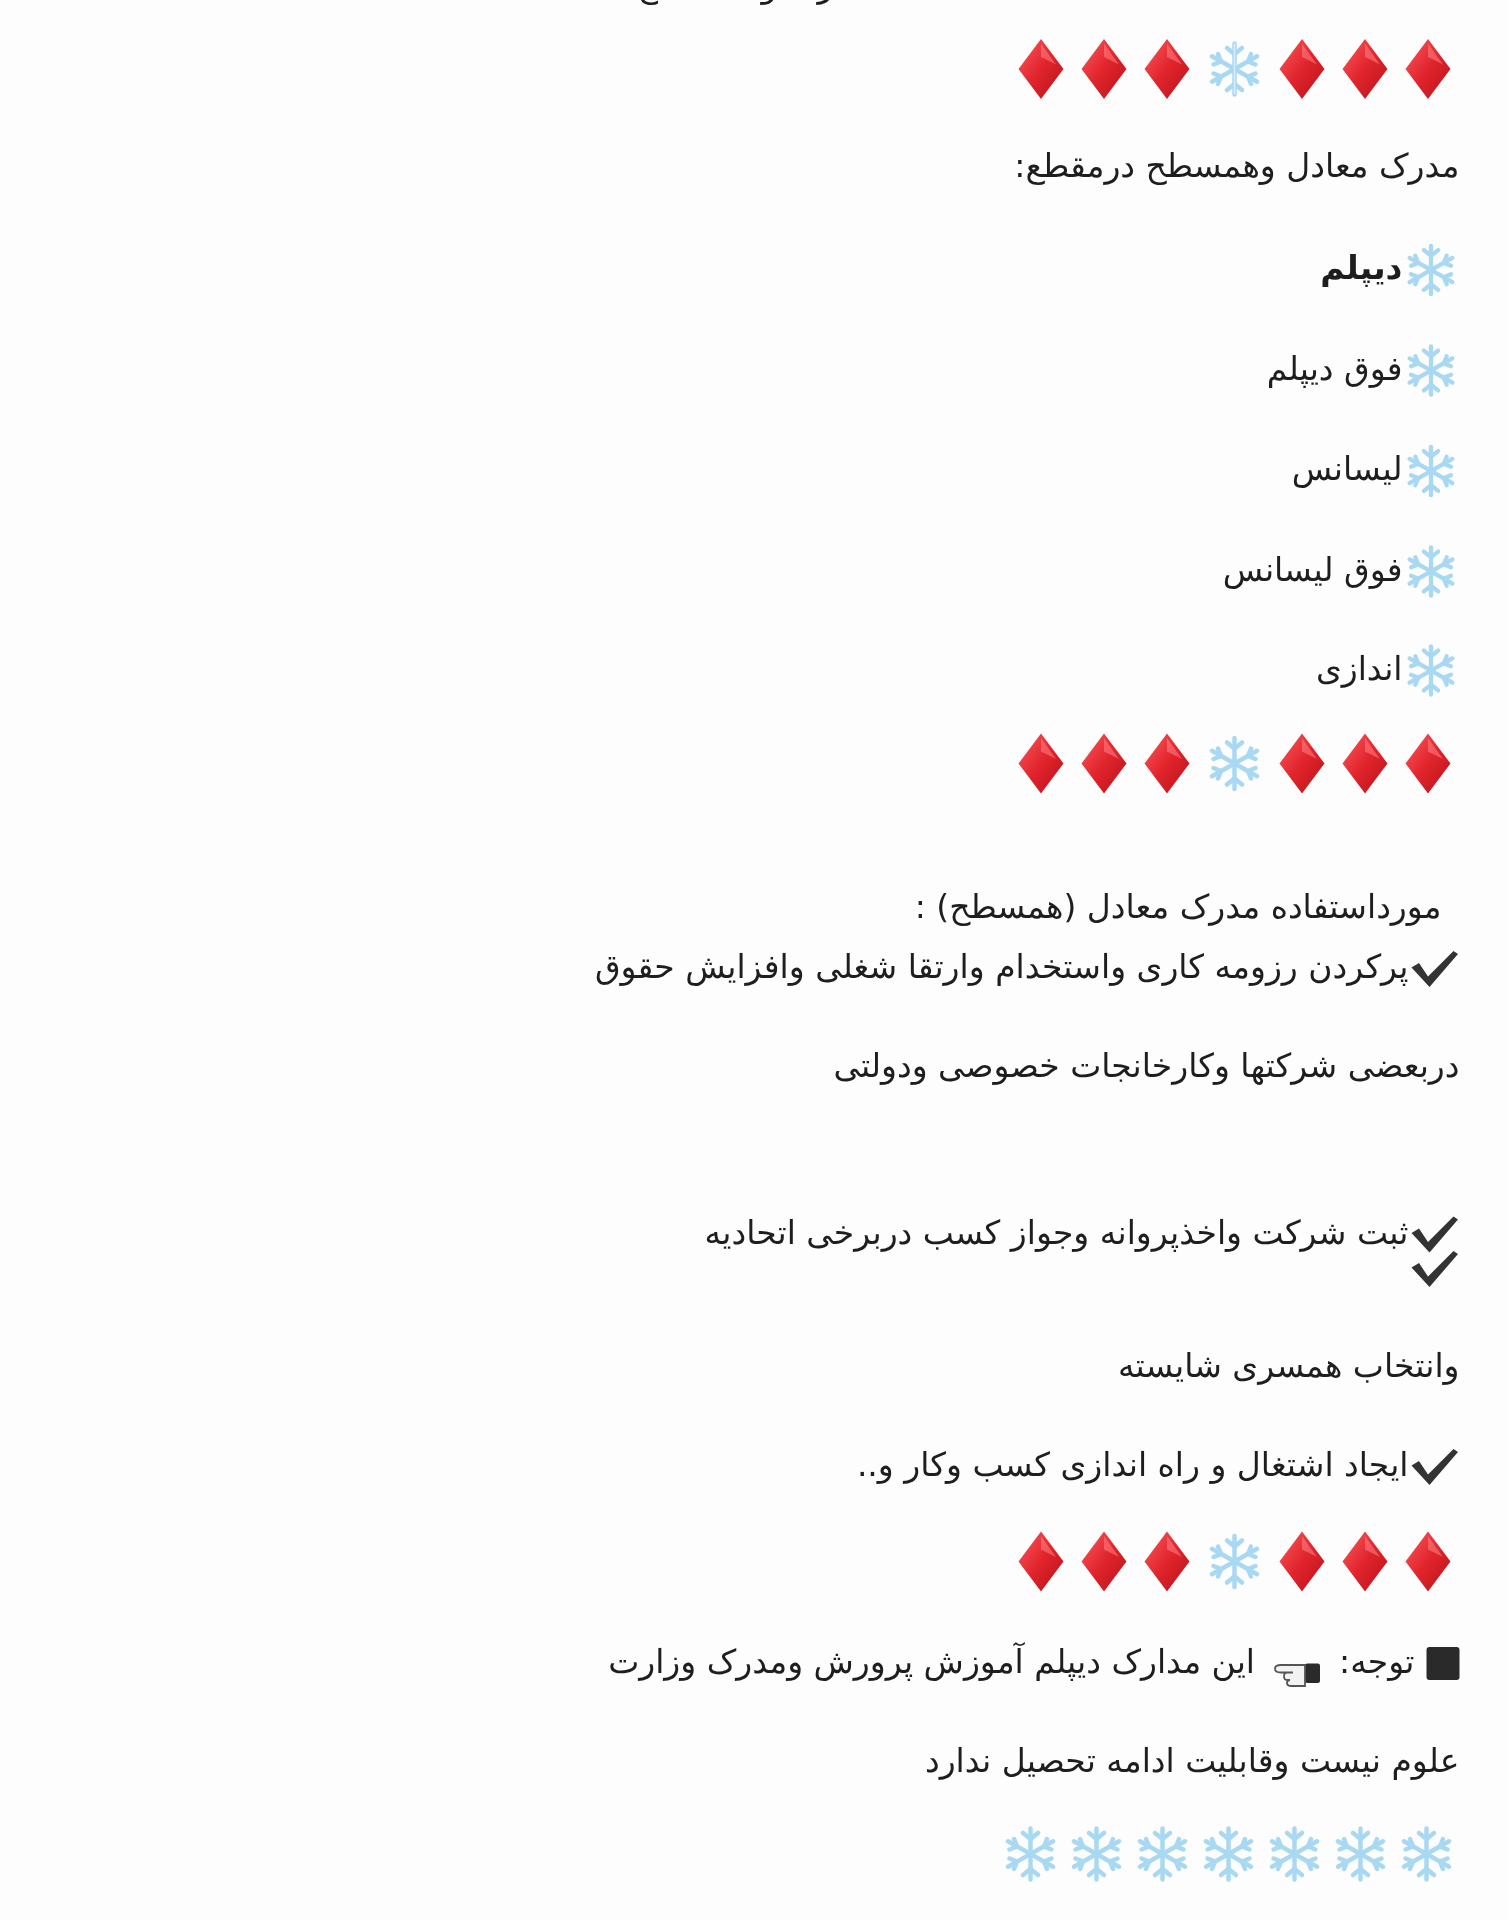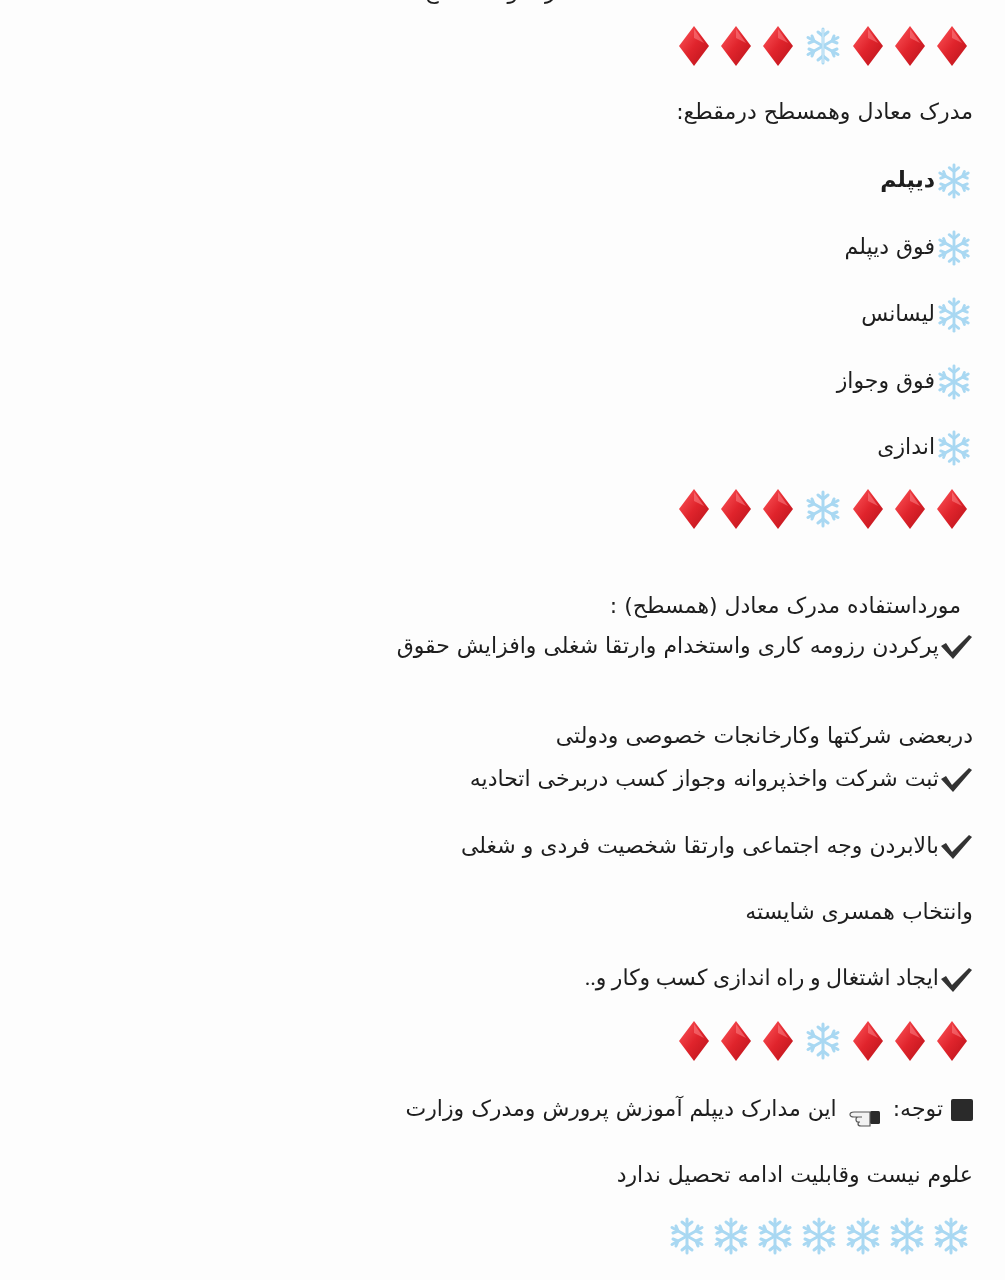--- a/index.html
+++ b/index.html
@@ -198,21 +198,21 @@
         </svg></span><span>لیسانس</span>
   </div>
   <div class="line" style="top:359px;">
     <span class="bullet-flake"><svg viewBox="0 0 40 40">
           <g stroke="#a9d8f2" stroke-width="3" stroke-linecap="round" fill="none">
             <line x1="20" y1="3" x2="20" y2="37"></line>
             <line x1="5" y1="11.5" x2="35" y2="28.5"></line>
             <line x1="5" y1="28.5" x2="35" y2="11.5"></line>
             <path d="M15 6 L20 10 L25 6 M15 34 L20 30 L25 34 M6 17 L11 15 L9 10 M34 23 L29 25 L31 30 M6 23 L11 25 L9 30 M34 17 L29 15 L31 10"></path>
           </g>
-        </svg></span><span>فوق وجواز</span>
+        </svg></span><span>فوق لیسانس</span>
   </div>
   <div class="line" style="top:425px;">
     <span class="bullet-flake"><svg viewBox="0 0 40 40">
           <g stroke="#a9d8f2" stroke-width="3" stroke-linecap="round" fill="none">
             <line x1="20" y1="3" x2="20" y2="37"></line>
             <line x1="5" y1="11.5" x2="35" y2="28.5"></line>
             <line x1="5" y1="28.5" x2="35" y2="11.5"></line>
             <path d="M15 6 L20 10 L25 6 M15 34 L20 30 L25 34 M6 17 L11 15 L9 10 M34 23 L29 25 L31 30 M6 23 L11 25 L9 30 M34 17 L29 15 L31 10"></path>
           </g>
         </svg></span><span>اندازی</span>
@@ -267,36 +267,36 @@
       </span>
   </div>
 
   <div class="line" style="top:584px; right:44px;">مورداستفاده مدرک معادل (همسطح) :</div>
 
   <div class="line" style="top:624px;">
     <span class="check"><svg viewBox="0 0 34 30">
           <path d="M2 14 L7 11 L13 20 L30 3 L33 5 L14 27 Z" fill="#333333"></path>
         </svg></span><span>پرکردن رزومه کاری واستخدام وارتقا شغلی وافزایش حقوق</span>
   </div>
-  <div class="line" style="top:690px;margin-top:24px;">دربعضی شرکتها وکارخانجات خصوصی ودولتی</div>
-
-  <div class="line" style="top:757px;text-align:right;">
+  <div class="line" style="top:690px;">دربعضی شرکتها وکارخانجات خصوصی ودولتی</div>
+
+  <div class="line" style="top:801px;text-align:right;">
     <span class="check"><svg viewBox="0 0 34 30">
           <path d="M2 14 L7 11 L13 20 L30 3 L33 5 L14 27 Z" fill="#333333"></path>
         </svg></span><span>ثبت شرکت واخذپروانه وجواز کسب دربرخی اتحادیه</span>
   </div>
 
   <div class="line" style="top:824px;">
     <span class="check"><svg viewBox="0 0 34 30">
           <path d="M2 14 L7 11 L13 20 L30 3 L33 5 L14 27 Z" fill="#333333"></path>
-        </svg></span><span>بالابردن وجه اجتماعی وارتقا شخصیت فردی و شغلی</span>
+        </svg></span>
   </div>
   <div class="line" style="top:890px;">وانتخاب همسری شایسته</div>
 
-  <div class="line" style="top:956px;font-family:Liberation Serif, serif;">
+  <div class="line" style="top:956px;">
     <span class="check"><svg viewBox="0 0 34 30">
           <path d="M2 14 L7 11 L13 20 L30 3 L33 5 L14 27 Z" fill="#333333"></path>
         </svg></span><span>ایجاد اشتغال و راه اندازی کسب وکار و..</span>
   </div>
 
   <div class="divider" style="top:1019px;">
     <span class="diamond">
         <svg viewBox="0 0 34 44">
           <path d="M17 2 L32 22 L17 42 L2 22 Z" fill="url(#dg)"></path>
           <path d="M17 5 L27 19 L17 14 Z" fill="#ff8a8d" opacity="0.5"></path>

